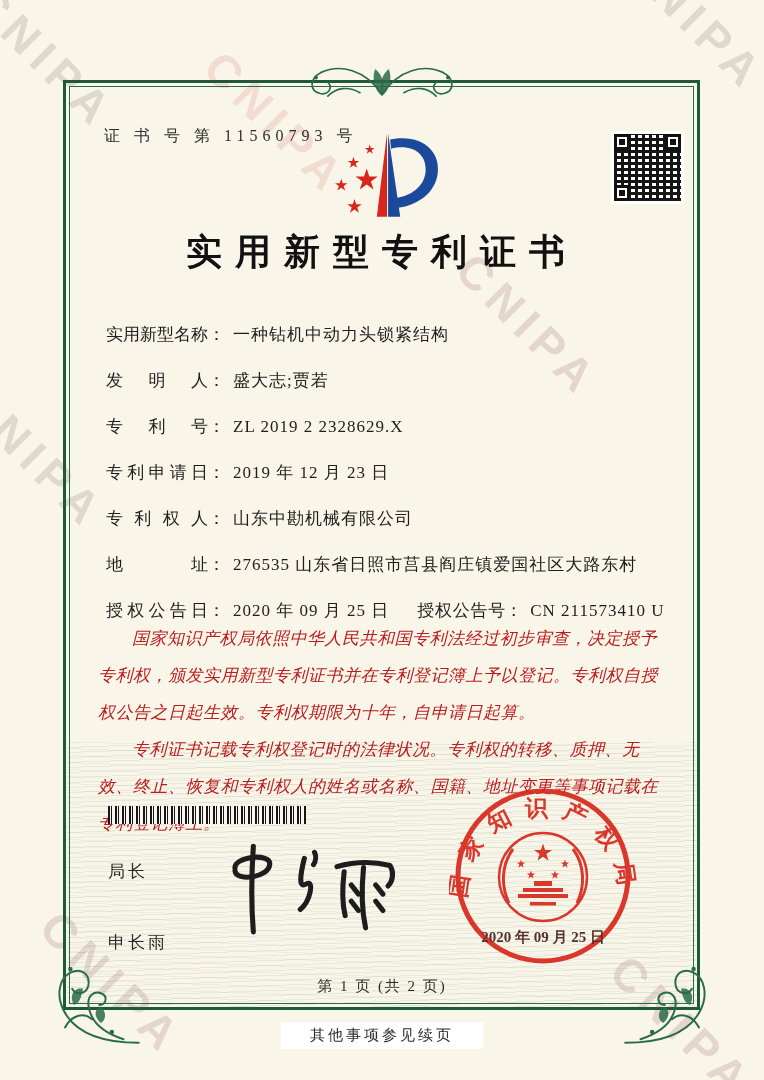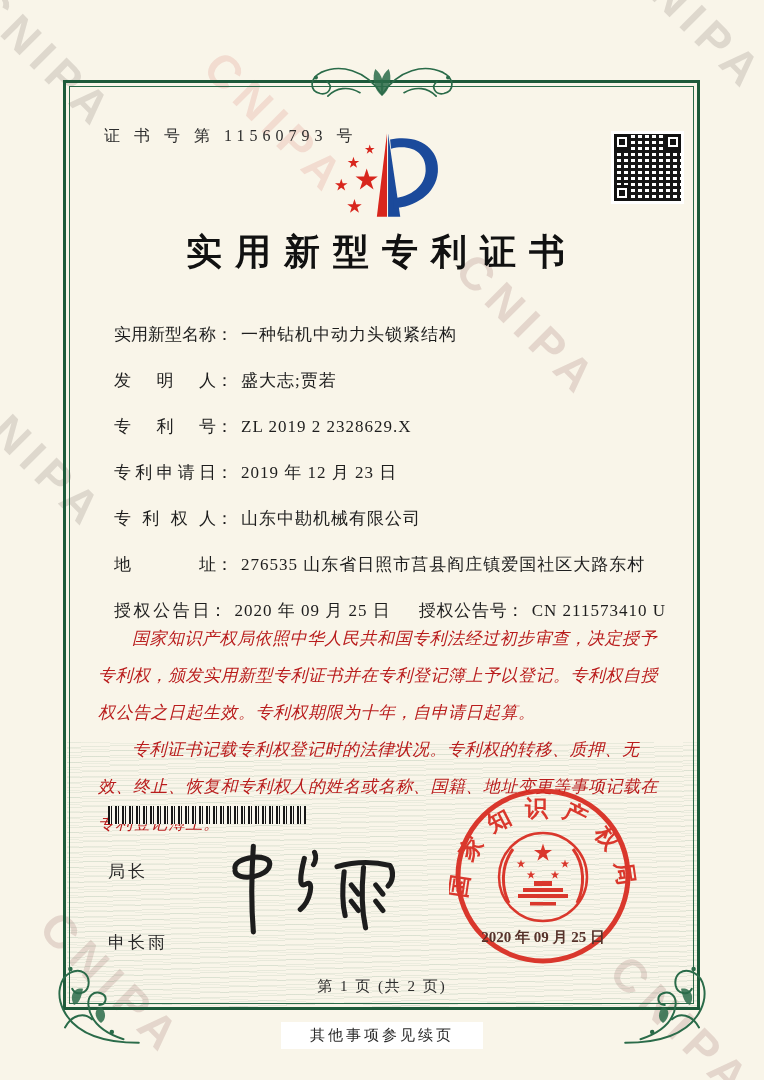--- a/index.html
+++ b/index.html
@@ -53,21 +53,21 @@
   .finder{position:absolute;width:16px;height:16px;border:3px solid #111;background:#fff;box-sizing:border-box;}
   .finder::after{content:"";position:absolute;inset:2px;background:#111;}
   .finder.tl{left:0;top:0;} .finder.tr{right:0;top:0;} .finder.bl{left:0;bottom:0;}
   .title{
     position:absolute;left:0;right:0;top:228px;z-index:4;
     text-align:center;font-size:36px;font-weight:700;
     letter-spacing:13px;color:#111;
   }
   
   .fields{position:absolute;left:106px;top:321px;width:560px;z-index:4;font-size:17px;color:#1e1e1e;}
-  .frow{display:flex;align-items:flex-start;margin-bottom:18px;line-height:28px;white-space:nowrap;margin-left:8px;}
+  .frow{display:flex;align-items:flex-start;margin-bottom:18px;line-height:28px;white-space:nowrap;}
   .flabel{display:inline-block;width:102px;text-align:justify;text-align-last:justify;text-justify:inter-character;}
   .colon{display:inline-block;}
   .fvalue{margin-left:8px;letter-spacing:1px;}
   .grant2{margin-left:28px;display:flex;align-items:baseline;}
   .grant2 .flabel{width:88px;}
   
   .body-text{
     position:absolute;left:98px;top:620px;width:574px;z-index:4;
     font-size:17px;line-height:37px;font-style:italic;color:#b91c1c;letter-spacing:.5px;
   }

